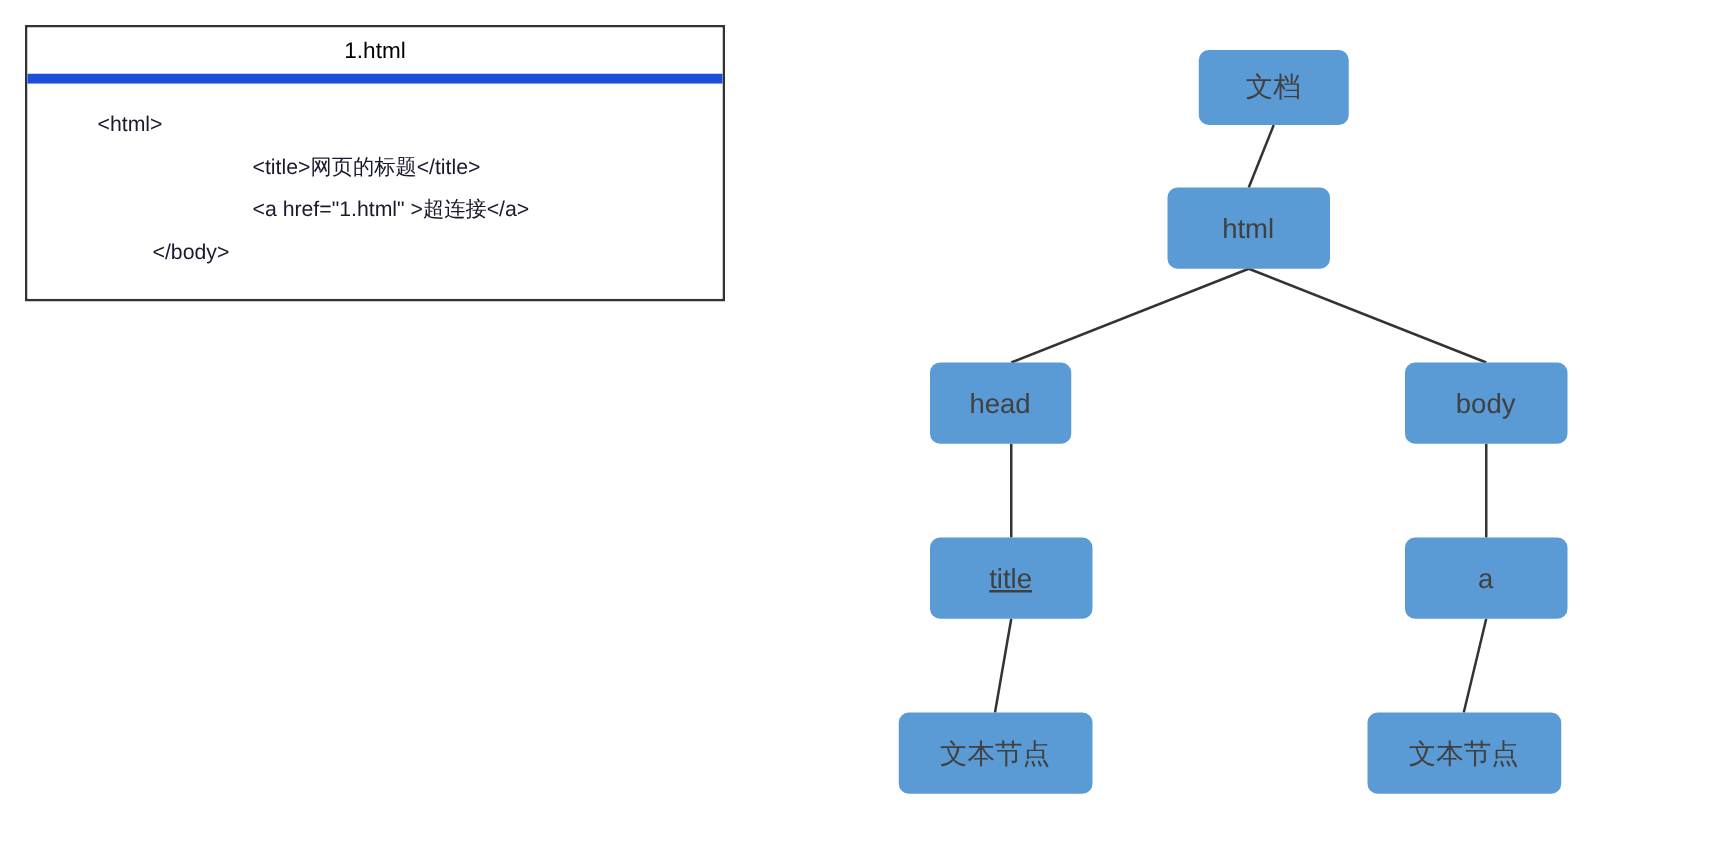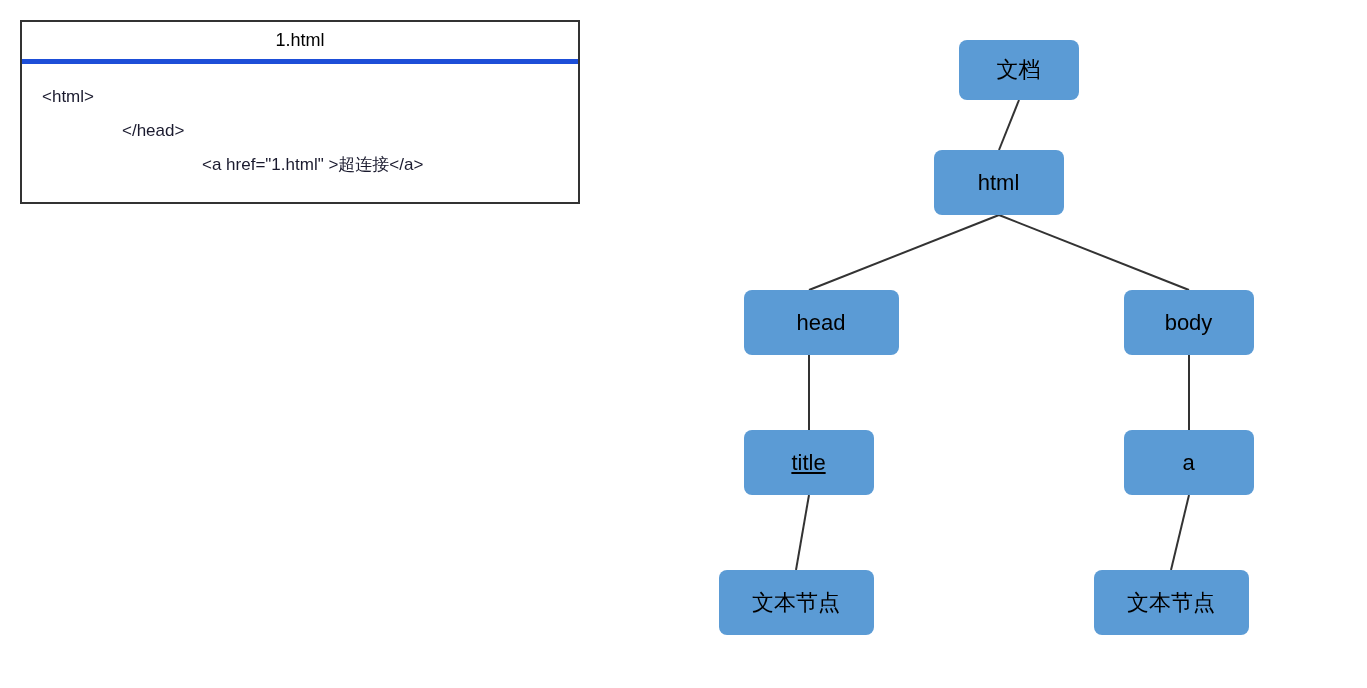--- a/index.html
+++ b/index.html
@@ -20,21 +20,21 @@
       margin: 20px 0 20px 20px;
       border: 2px solid #333;
       flex-shrink: 0;
     }
 
     .file-title {
       text-align: center;
       padding: 8px;
       font-size: 18px;
       font-weight: normal;
-      border-bottom: 5px solid #1d4ed8;
+      border-bottom: 8px solid #1d4ed8;
       background: #fff;
     }
 
     .code-area {
       padding: 16px 20px 20px 20px;
       font-size: 17px;
       line-height: 2.0;
       color: #1a1a2e;
       background: #fff;
     }
@@ -57,21 +57,21 @@
     .tree-container {
       position: relative;
       width: 680px;
       height: 648px;
     }
 
     
     .tree-node {
       position: absolute;
       background: #5b9bd5;
-      color: #000000;
+      color: #404040;
       border-radius: 8px;
       display: flex;
       align-items: center;
       justify-content: center;
       font-size: 22px;
       font-weight: normal;
     }
 
     
     .tree-svg {
@@ -87,40 +87,41 @@
       stroke: #333;
       stroke-width: 2;
     }
   </style>
 </head>
 <body>
 
 <div class="left-panel">
   <div class="file-title">1.html</div>
   <div class="code-area">
-  <span class="code-line" style="padding-left: 0px;">&lt;html&gt;</span>
-      <span class="code-line" style="padding-left: 80px;">&lt;/head&gt;</span>
+  <span class="code-line" style="padding-left: 0px; margin-left: 36px;">&lt;html&gt;</span>
+      <span class="code-line" style="padding-left: 160px;">&lt;title&gt;网页的标题&lt;/title&gt;</span>
       <span class="code-line" style="padding-left: 160px;">&lt;a href="1.html" &gt;超连接&lt;/a&gt;</span>
+      <span class="code-line" style="padding-left: 80px;">&lt;/body&gt;</span>
     </div>
 </div>
 
 <div class="right-panel">
   <div class="tree-container">
     <svg class="tree-svg">
         <line x1="355" y1="80" x2="335" y2="130"></line>
         <line x1="335" y1="195" x2="145" y2="270"></line>
         <line x1="335" y1="195" x2="525" y2="270"></line>
         <line x1="145" y1="335" x2="145" y2="410"></line>
         <line x1="525" y1="335" x2="525" y2="410"></line>
         <line x1="145" y1="475" x2="132" y2="550"></line>
         <line x1="525" y1="475" x2="507" y2="550"></line>
       </svg>
 
   <div class="tree-node" style="left: 295px; top: 20px; width: 120px; height: 60px;">文档</div>
       <div class="tree-node" style="left: 270px; top: 130px; width: 130px; height: 65px;">html</div>
-      <div class="tree-node" style="left: 80px; top: 270px; width: 155px; height: 65px;">head</div>
+      <div class="tree-node" style="left: 80px; top: 270px; width: 113px; height: 65px;">head</div>
       <div class="tree-node" style="left: 460px; top: 270px; width: 130px; height: 65px;">body</div>
       <div class="tree-node" style="left: 80px; top: 410px; width: 130px; height: 65px; text-decoration: underline;">title</div>
       <div class="tree-node" style="left: 460px; top: 410px; width: 130px; height: 65px;">a</div>
       <div class="tree-node" style="left: 55px; top: 550px; width: 155px; height: 65px;">文本节点</div>
       <div class="tree-node" style="left: 430px; top: 550px; width: 155px; height: 65px;">文本节点</div>
     </div>
 </div>
 
 </body></html>

